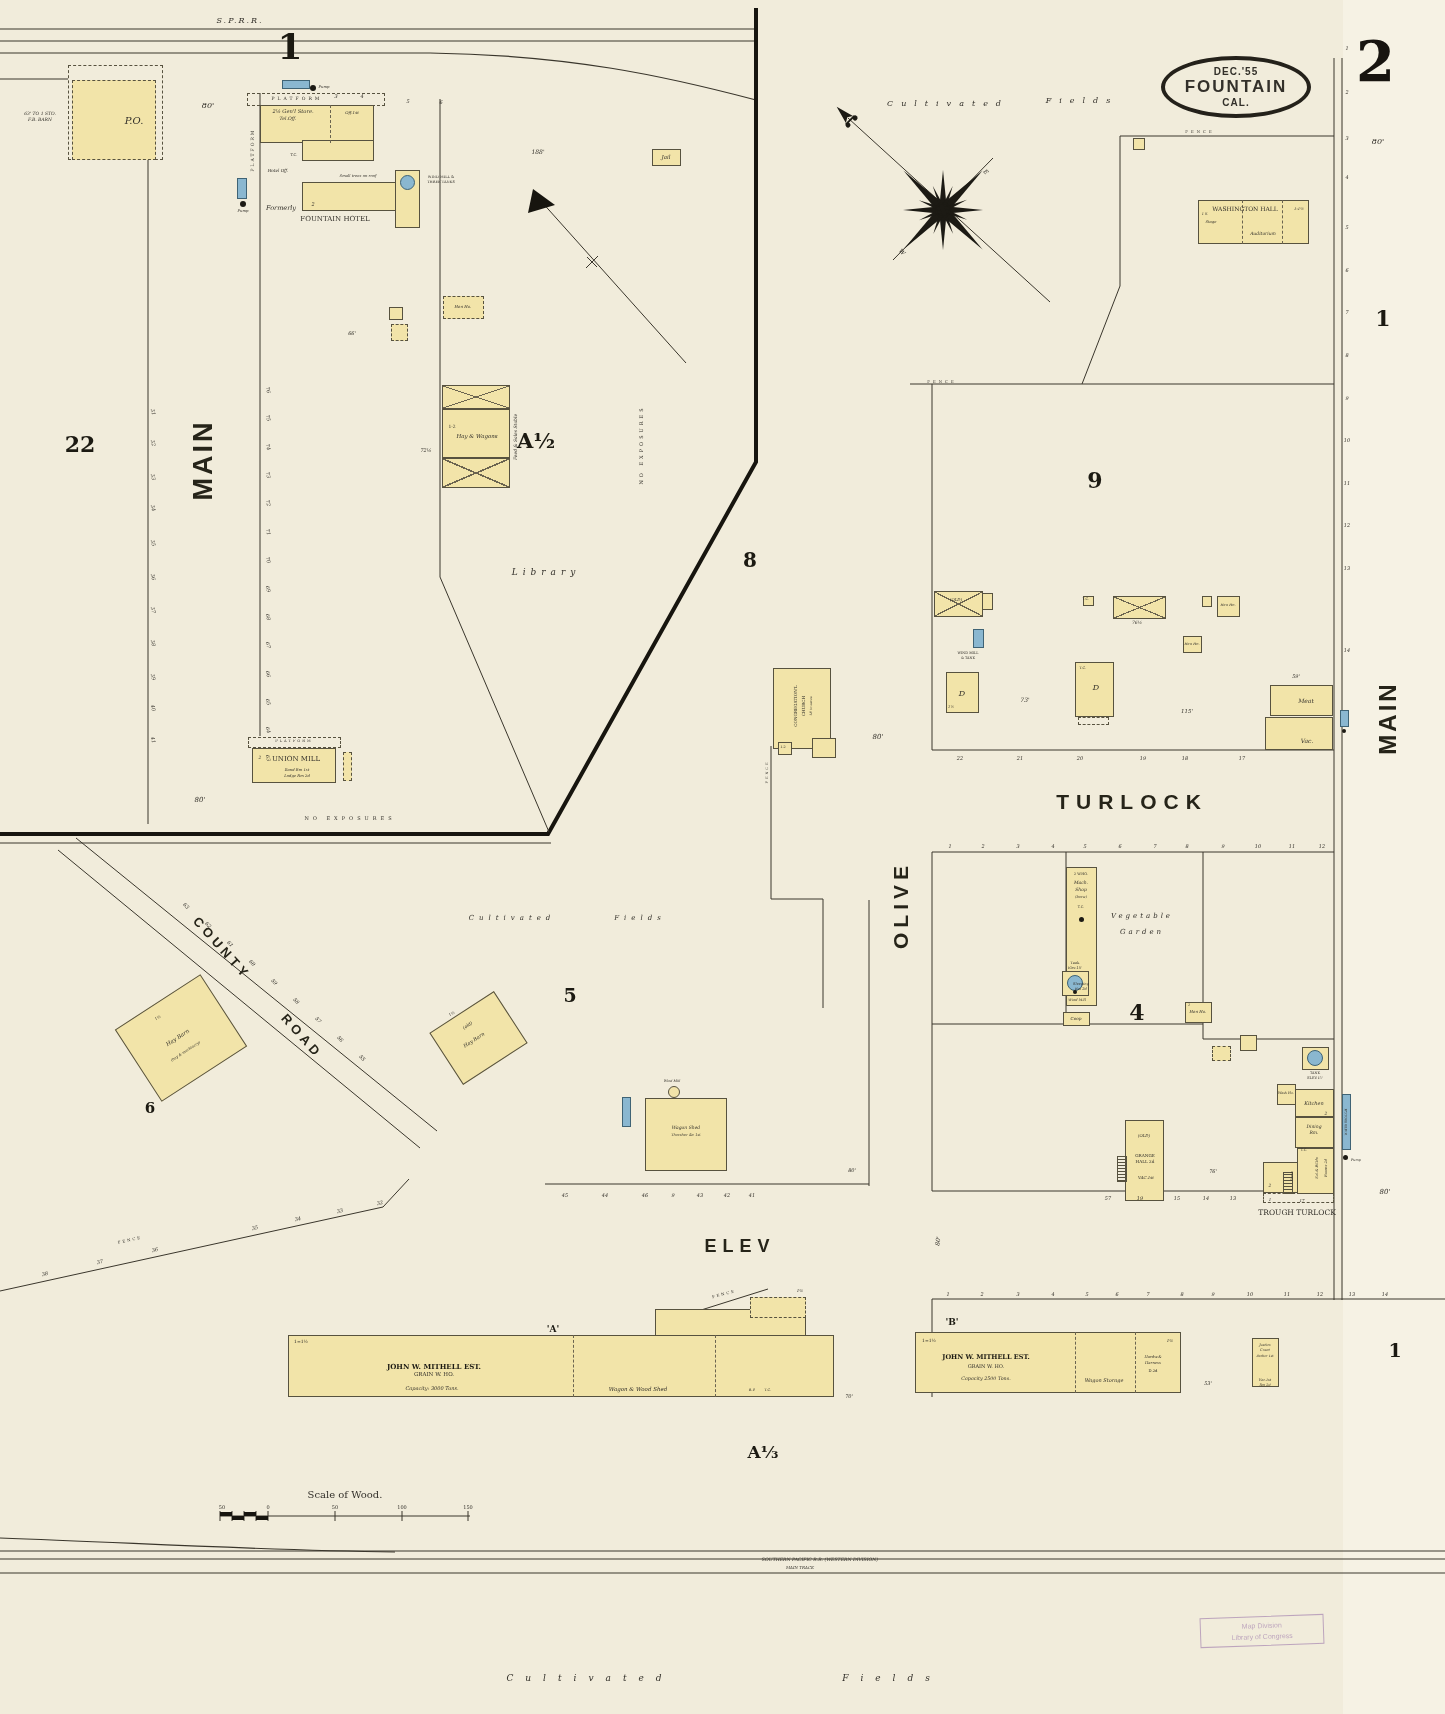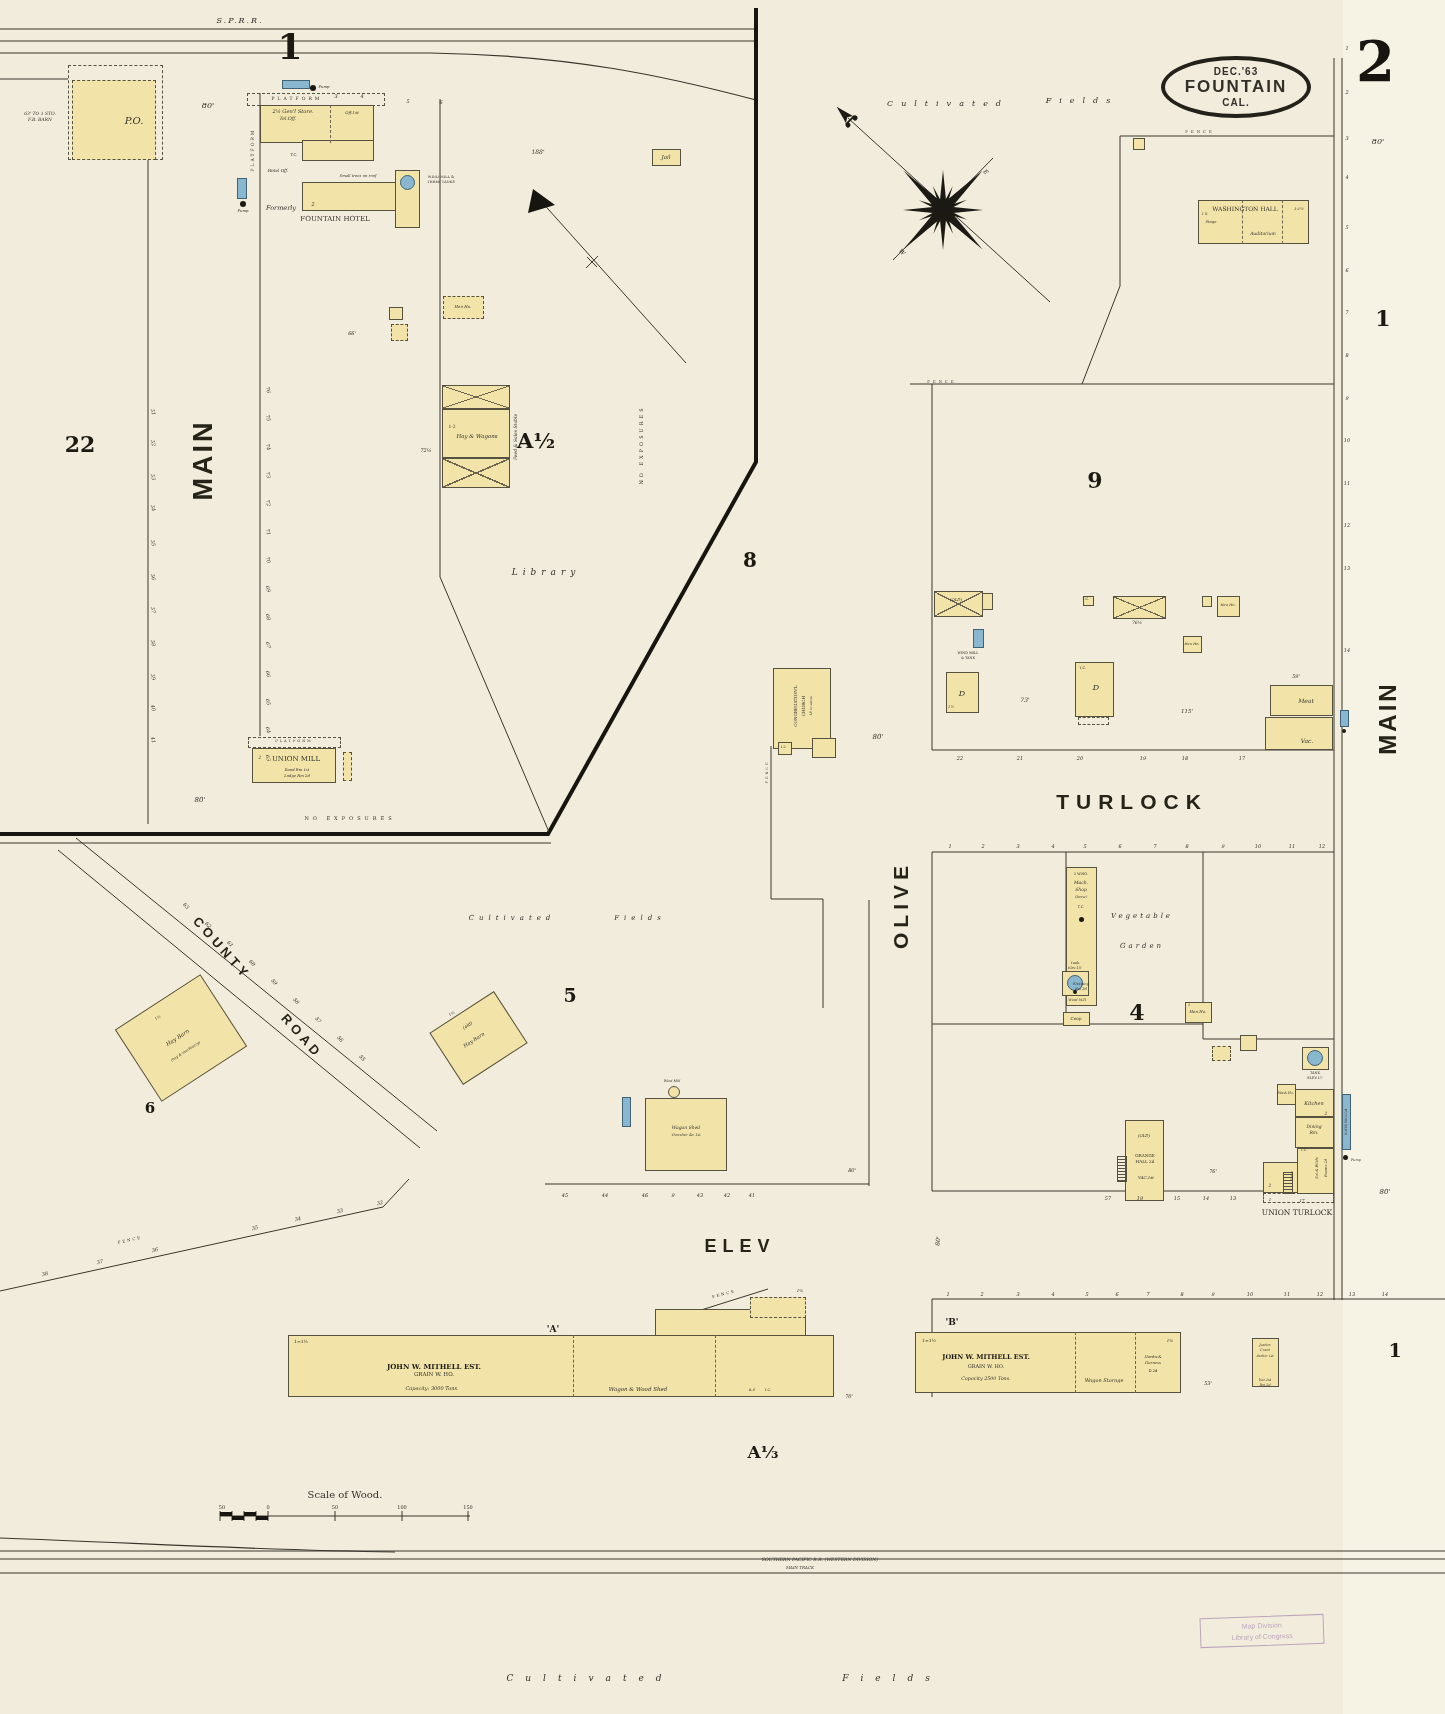--- a/index.html
+++ b/index.html
@@ -121,21 +121,21 @@
     </g>
     <g transform="translate(848,118) rotate(-45)" fill="#1c1a14">
       <path d="M0,-16 L5,2 L0,-1 L-5,2 Z"></path>
       <circle cx="-5" cy="5" r="2.5"></circle>
         <circle cx="5" cy="5" r="2.5"></circle>
       <rect x="-6" y="2" width="12" height="2"></rect>
     </g>
   </svg>
 
   <div id="title-oval">
-    <div id="title-date">DEC.'63</div>
+    <div id="title-date">DEC.'55</div>
     <div id="title-city">FOUNTAIN</div>
     <div id="title-state">CAL.</div>
   </div>
 
   <div id="page-corner">2</div>
 
   <div id="scale-label" class="lbl">Scale of Wood.</div>
 
   <div id="stamp">
     <div>Map Division</div>
@@ -313,42 +313,42 @@
     <div class="lbl" style="left: 1296px; top: 676px; font-size: 5px; transform: translate(-50%, -50%);">59'</div>
     <div class="lbl" style="left: 878px; top: 737px; font-size: 7px; transform: translate(-50%, -50%);">80'</div>
     <div class="lbl n" style="left: 1081px; top: 875px; font-size: 3.4px; transform: translate(-50%, -50%);">2 W.HO.</div>
     <div class="lbl" style="left: 1081px; top: 883px; font-size: 4.5px; transform: translate(-50%, -50%);">Mach.</div>
     <div class="lbl" style="left: 1081px; top: 890px; font-size: 4.5px; transform: translate(-50%, -50%);">Shop</div>
     <div class="lbl" style="left: 1081px; top: 898px; font-size: 3.6px; transform: translate(-50%, -50%);">(brew)</div>
     <div class="lbl n" style="left: 1081px; top: 908px; font-size: 3.4px; transform: translate(-50%, -50%);">T.C.</div>
     <div class="lbl" style="left: 1081px; top: 985px; font-size: 3.6px; transform: translate(-50%, -50%);">Sleeping</div>
     <div class="lbl" style="left: 1081px; top: 990px; font-size: 3.6px; transform: translate(-50%, -50%);">Rm 2d</div>
     <div class="lbl" style="left: 1142px; top: 916px; font-size: 7px; letter-spacing: 3px; transform: translate(-50%, -50%);">Vegetable</div>
-    <div class="lbl" style="left: 1142px; top: 932px; font-size: 7px; letter-spacing: 3px; transform: translate(-50%, -50%); margin-top: 14px;">Garden</div>
+    <div class="lbl" style="left: 1142px; top: 932px; font-size: 7px; letter-spacing: 3px; transform: translate(-50%, -50%);">Garden</div>
     <div class="lbl n" style="left: 1075px; top: 964px; font-size: 3.6px; transform: translate(-50%, -50%);">Tank</div>
     <div class="lbl n" style="left: 1075px; top: 969px; font-size: 3.6px; transform: translate(-50%, -50%);">Elev.15'</div>
     <div class="lbl" style="left: 1077px; top: 1001px; font-size: 3.6px; transform: translate(-50%, -50%);">Wind Mill</div>
     <div class="lbl" style="left: 1076px; top: 1019px; font-size: 4.2px; transform: translate(-50%, -50%);">Coop</div>
     <div class="lbl" style="left: 1198px; top: 1012px; font-size: 4px; transform: translate(-50%, -50%);">Hen Ho.</div>
     <div class="lbl" style="left: 1189px; top: 1006px; font-size: 3.5px; transform: translate(-50%, -50%);">1</div>
     <div class="lbl n" style="left: 1315px; top: 1074px; font-size: 3.4px; transform: translate(-50%, -50%);">TANK</div>
     <div class="lbl n" style="left: 1315px; top: 1079px; font-size: 3.4px; transform: translate(-50%, -50%);">ELEV.15'</div>
     <div class="lbl" style="left: 1286px; top: 1094px; font-size: 3.3px; transform: translate(-50%, -50%);">Wash Ho.</div>
     <div class="lbl" style="left: 1314px; top: 1103px; font-size: 5px; transform: translate(-50%, -50%);">Kitchen</div>
     <div class="lbl" style="left: 1326px; top: 1114px; font-size: 4.5px; transform: translate(-50%, -50%);">2</div>
     <div class="lbl" style="left: 1314px; top: 1127px; font-size: 4.5px; transform: translate(-50%, -50%);">Dining</div>
     <div class="lbl" style="left: 1314px; top: 1133px; font-size: 4.5px; transform: translate(-50%, -50%);">Rm.</div>
     <div class="lbl n" style="left: 1304px; top: 1151px; font-size: 3.4px; transform: translate(-50%, -50%);">T.C.</div>
     <div class="lbl" style="left: 1318px; top: 1168px; font-size: 3.6px; transform: translate(-50%, -50%) rotate(-90deg);">Sal.&amp; Billds</div>
     <div class="lbl" style="left: 1327px; top: 1168px; font-size: 3.6px; transform: translate(-50%, -50%) rotate(-90deg);">Rooms 2d</div>
     <div class="lbl" style="left: 1293px; top: 1176px; font-size: 3.4px; transform: translate(-50%, -50%) rotate(-90deg);">Porch</div>
     <div class="lbl" style="left: 1270px; top: 1186px; font-size: 4.5px; transform: translate(-50%, -50%);">2</div>
     <div class="lbl" style="left: 1270px; top: 1200px; font-size: 4px; transform: translate(-50%, -50%);">1</div>
     <div class="lbl" style="left: 1302px; top: 1201px; font-size: 4px; transform: translate(-50%, -50%);">17</div>
-    <div class="lbl n" style="left: 1297px; top: 1213px; font-size: 7.5px; transform: translate(-50%, -50%);">UNION TURLOCK</div>
+    <div class="lbl n" style="left: 1297px; top: 1213px; font-size: 7.5px; transform: translate(-50%, -50%);">TROUGH TURLOCK</div>
     <div class="lbl n" style="left: 1346px; top: 1122px; font-size: 3px; transform: translate(-50%, -50%) rotate(-90deg);">WATER TROUGH</div>
     <div class="lbl" style="left: 1356px; top: 1161px; font-size: 3.4px; transform: translate(-50%, -50%);">Pump</div>
     <div class="lbl" style="left: 1144px; top: 1136px; font-size: 4px; transform: translate(-50%, -50%);">(OLD)</div>
     <div class="lbl n" style="left: 1145px; top: 1156px; font-size: 4.2px; transform: translate(-50%, -50%);">GRANGE</div>
     <div class="lbl n" style="left: 1145px; top: 1162px; font-size: 4.2px; transform: translate(-50%, -50%);">HALL 2d</div>
     <div class="lbl" style="left: 1146px; top: 1178px; font-size: 4px; transform: translate(-50%, -50%);">VAC.1st</div>
     <div class="lbl" style="left: 1213px; top: 1171px; font-size: 5px; transform: translate(-50%, -50%);">76'</div>
     <div class="lbl" style="left: 1385px; top: 1192px; font-size: 7px; transform: translate(-50%, -50%);">80'</div>
     <div class="lbl" style="left: 852px; top: 1170px; font-size: 5px; transform: translate(-50%, -50%);">80'</div>
     <div class="lbl" style="left: 938px; top: 1241px; font-size: 6px; transform: translate(-50%, -50%) rotate(-80deg);">80'</div>

